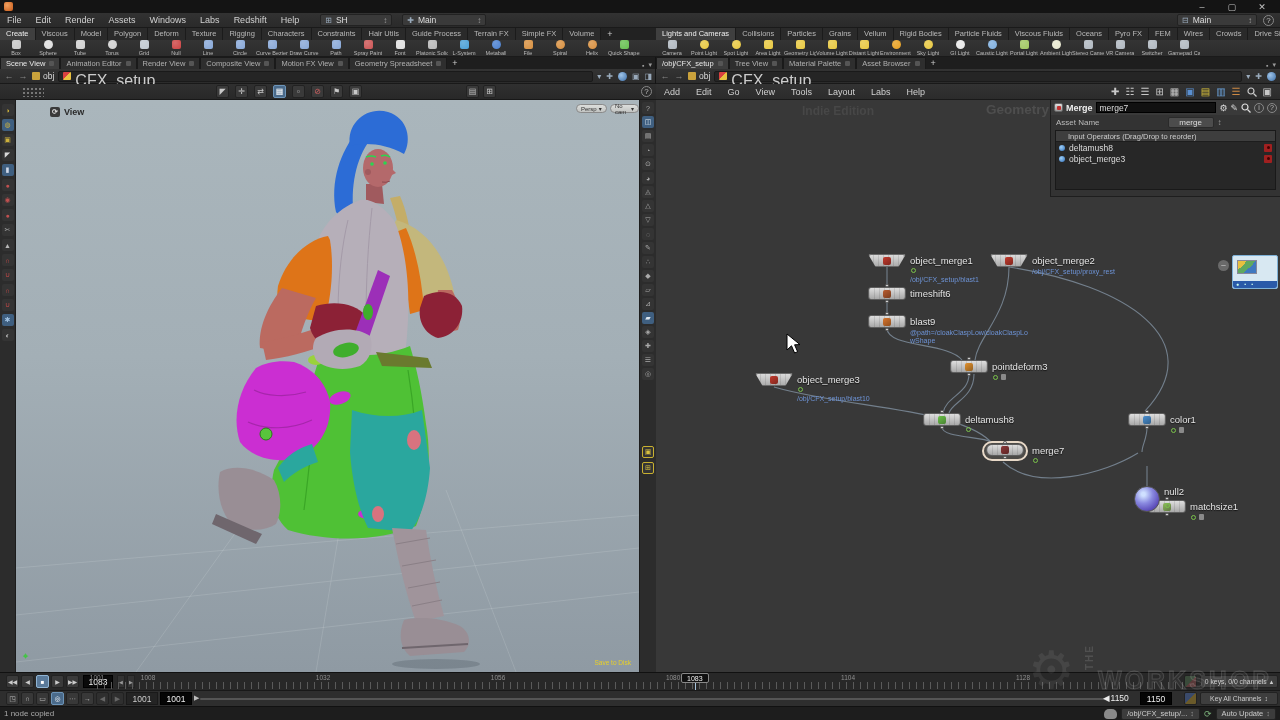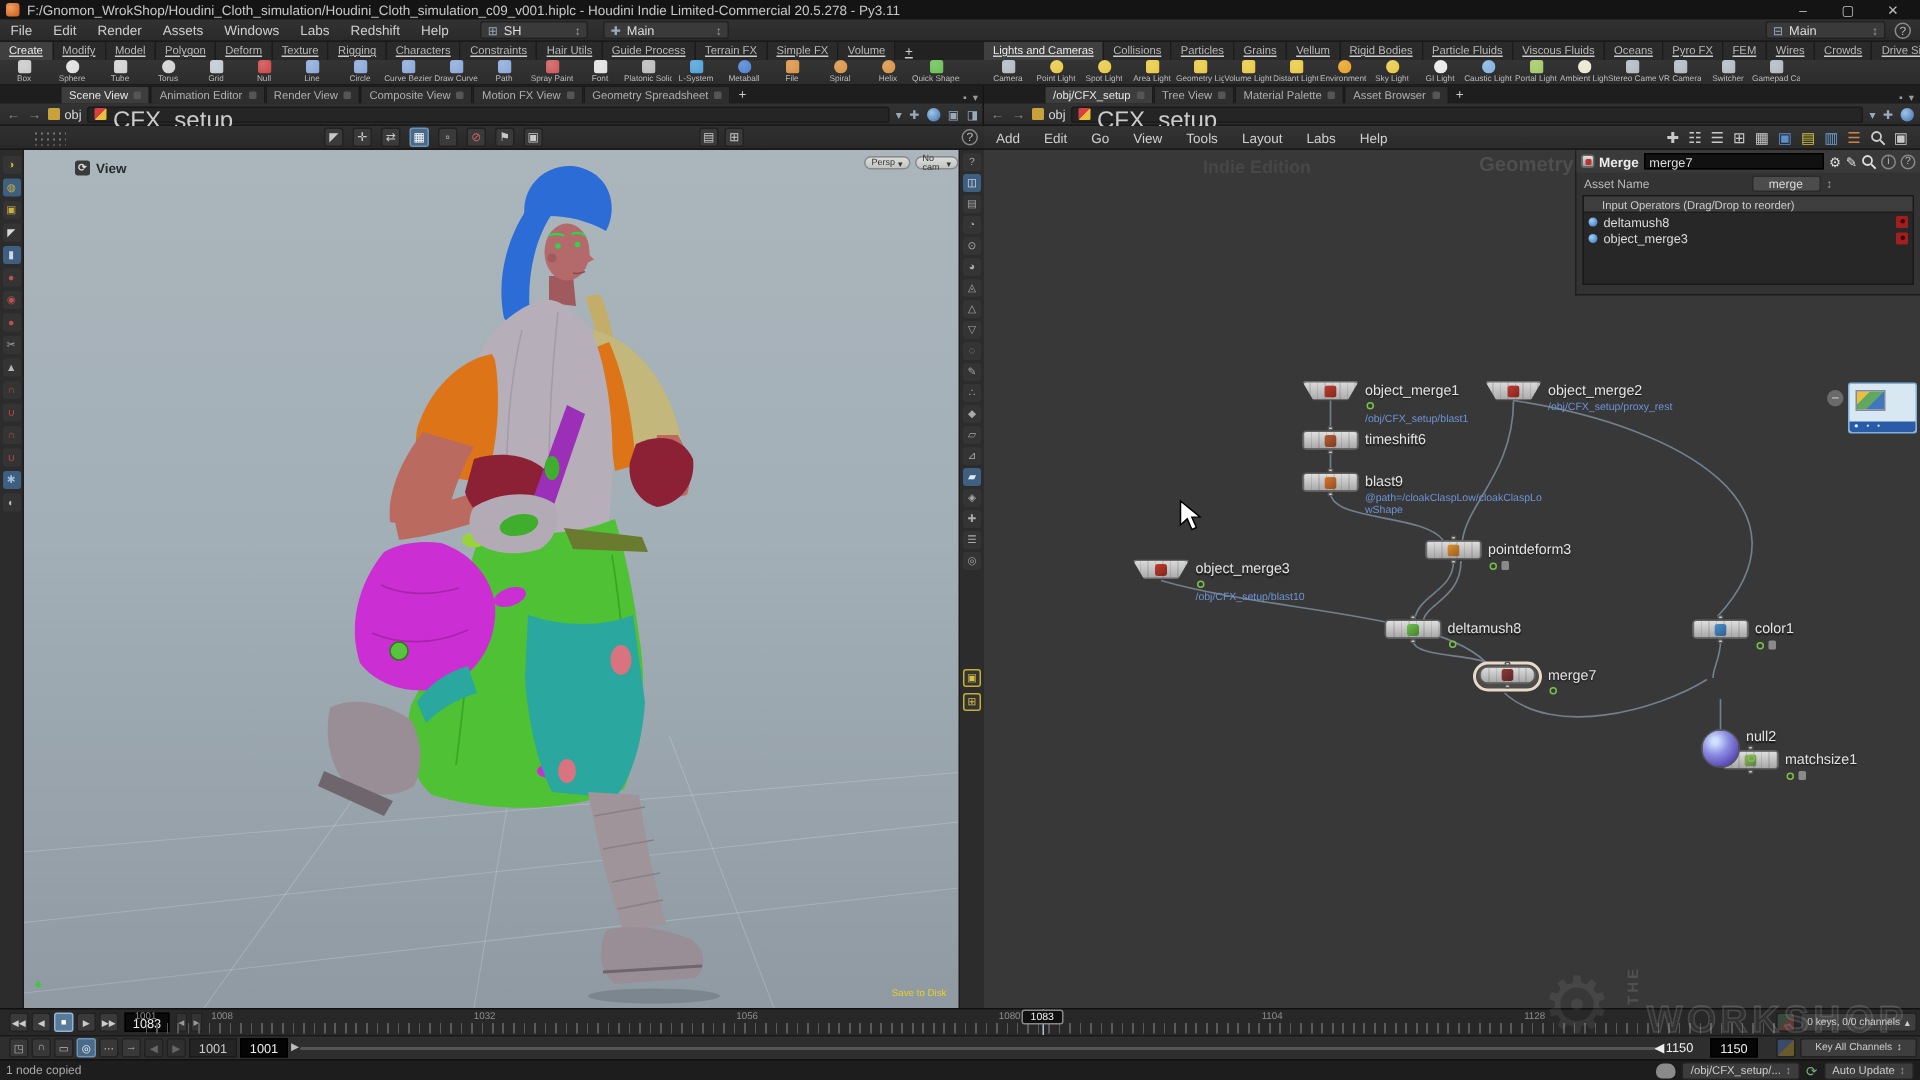--- a/index.html
+++ b/index.html
@@ -13,31 +13,31 @@
   .winbtn { font-size:9px; color:#c0c0c0; width:12px; text-align:center; cursor:default; }
   
   #menubar { position:absolute; left:0; top:13px; width:1280px; height:15px; background:linear-gradient(#323232,#2a2a2a); display:flex; align-items:center; border-bottom:1px solid #1a1a1a; }
   .menu-item { font-size:9px; color:#d0d0d0; padding:0 7px; line-height:15px; }
   .mini-drop { height:12px; background:#3a3a3a; border:1px solid #222; border-radius:2px; display:flex; align-items:center; font-size:8.5px; color:#ddd; padding:0 4px; gap:4px; }
   .mini-drop .dicon { font-size:8px; color:#9ab; }
   .mini-drop .stepper { color:#999; font-size:8px; margin-left:auto; }
   .help-circle { width:11px; height:11px; border:1px solid #888; border-radius:50%; font-size:8px; color:#bbb; display:flex; align-items:center; justify-content:center; }
   
   #shelf-tabs { position:absolute; left:0; top:28px; width:1280px; height:12px; background:#222; display:flex; }
-  .shelf-tab-group { display:flex; height:12px;text-decoration:underline; }
+  .shelf-tab-group { display:flex; height:12px; }
   .shelf-tab { font-size:7.5px; color:#b8b8b8; padding:0 6px; line-height:12px; background:#2a2a2a; border-right:1px solid #1b1b1b; white-space:nowrap; }
   .shelf-tab.active { background:#3f3f3f; color:#eee; }
   .shelf-plus { font-size:9px; color:#ccc; padding:0 6px; line-height:12px; }
   #shelf-tools { position:absolute; left:0; top:40px; width:1280px; height:17px; background:linear-gradient(#343434,#2c2c2c); display:flex; border-bottom:1px solid #1a1a1a; }
   .tool { width:32px; display:flex; flex-direction:column; align-items:center; justify-content:center; overflow:hidden; }
   .tool .ticon { width:9px; height:9px; border-radius:2px; margin-bottom:1px; }
   .tool .ticon.round { border-radius:50%; }
   .tool .tlabel { font-size:5.5px; color:#bbb; white-space:nowrap; max-width:32px; overflow:hidden; }
   
-  #pane-tabs-left, #pane-tabs-right { position:absolute; top:57px; height:12px; background:#1e1e1e; display:flex; align-items:flex-end;padding-left:40px; }
+  #pane-tabs-left, #pane-tabs-right { position:absolute; top:57px; height:12px; background:#1e1e1e; display:flex; align-items:flex-end; }
   #pane-tabs-left { left:0; width:656px; }
   #pane-tabs-right { left:656px; width:624px; }
   .pane-tab { font-size:7.5px; color:#b0b0b0; background:#2e2e2e; border:1px solid #1a1a1a; border-bottom:none; padding:0 5px; line-height:11px; display:flex; gap:4px; align-items:center; white-space:nowrap; }
   .pane-tab.active { background:#3d3d3d; color:#e8e8e8; }
   .pane-tab .tabbox { width:5px; height:5px; background:#555; border-radius:1px; }
   .pane-plus { font-size:9px; color:#ccc; padding:0 5px; line-height:12px; }
   .pane-edge { margin-left:auto; display:flex; gap:4px; padding-right:4px; font-size:7px; color:#999; align-items:center; }
   
   .pathbar { position:absolute; top:69px; height:15px; background:linear-gradient(#333,#2b2b2b); border-bottom:1px solid #191919; display:flex; align-items:center; gap:4px; padding:0 4px; }
   #pathbar-left { left:0; width:656px; }
@@ -152,21 +152,20 @@
   #wm-the { position:absolute; left:56px; top:8px; writing-mode:vertical-rl; transform:rotate(180deg); font-size:10px; letter-spacing:2px; color:rgba(255,255,255,0.12); font-weight:bold; }
   .wm-line { position:absolute; left:70px; font-weight:bold; font-size:25px; letter-spacing:3px; color:rgba(255,255,255,0.045); -webkit-text-stroke:1px rgba(255,255,255,0.14); }
   #wm-l1 { top:2px; } #wm-l2 { top:30px; }
   .divider-v { position:absolute; left:655px; top:57px; width:1px; height:615px; background:#141414; }
 </style>
 </head>
 <body>
 
 <div id="titlebar">
   <div id="app-icon"></div>
-  <div id="window-title">F:/Gnomon_WrokShop/Houdini_Cloth_simulation/Houdini_Cloth_simulation_c09_v001.hiplc - Houdini Indie Limited-Commercial 20.5.278 - Py3.11</div>
   <div id="win-controls">
     <div class="winbtn">–</div>
     <div class="winbtn">▢</div>
     <div class="winbtn">✕</div>
   </div>
 </div>
 
 <div id="menubar">
   <div id="menu-items" style="display:flex;">
       <div class="menu-item">File</div>
@@ -194,21 +193,21 @@
       <span>Main</span>
       <span class="stepper">↕</span>
     </div>
     <div class="help-circle">?</div>
   </div>
 </div>
 
 <div id="shelf-tabs">
   <div class="shelf-tab-group" style="width:656px;overflow:hidden;" id="shelf-tabs-left">
       <div class="shelf-tab active">Create</div>
-      <div class="shelf-tab">Modify</div>
+      <div class="shelf-tab">Viscous</div>
       <div class="shelf-tab">Model</div>
       <div class="shelf-tab">Polygon</div>
       <div class="shelf-tab">Deform</div>
       <div class="shelf-tab">Texture</div>
       <div class="shelf-tab">Rigging</div>
       <div class="shelf-tab">Characters</div>
       <div class="shelf-tab">Constraints</div>
       <div class="shelf-tab">Hair Utils</div>
       <div class="shelf-tab">Guide Process</div>
       <div class="shelf-tab">Terrain FX</div>

